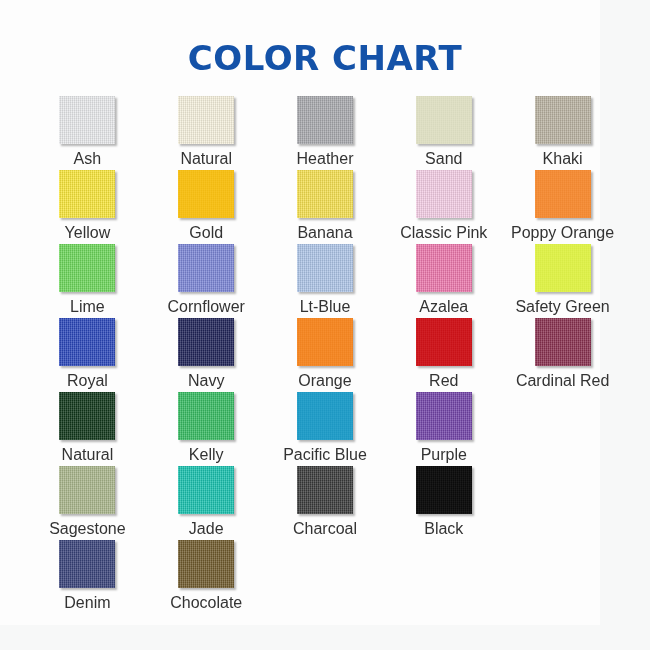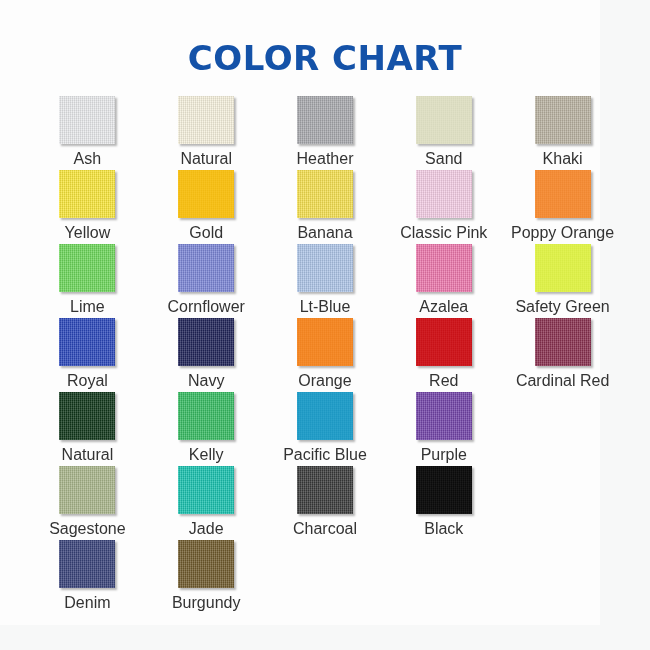--- a/index.html
+++ b/index.html
@@ -232,21 +232,21 @@
         <div class="swatch-label">Black</div>
       </div>
     </div>
     <div class="swatch-row">
       <div class="swatch-cell">
         <div class="swatch-chip" style="background: rgb(56, 66, 121);"></div>
         <div class="swatch-label">Denim</div>
       </div>
       <div class="swatch-cell">
         <div class="swatch-chip" style="background: rgb(111, 90, 44);"></div>
-        <div class="swatch-label">Burgundy</div>
+        <div class="swatch-label">Chocolate</div>
       </div>
       <div class="swatch-cell">
         <div class="swatch-chip empty"></div>
         <div class="swatch-label blank"></div>
       </div>
       <div class="swatch-cell">
         <div class="swatch-chip empty"></div>
         <div class="swatch-label blank"></div>
       </div>
       <div class="swatch-cell">

